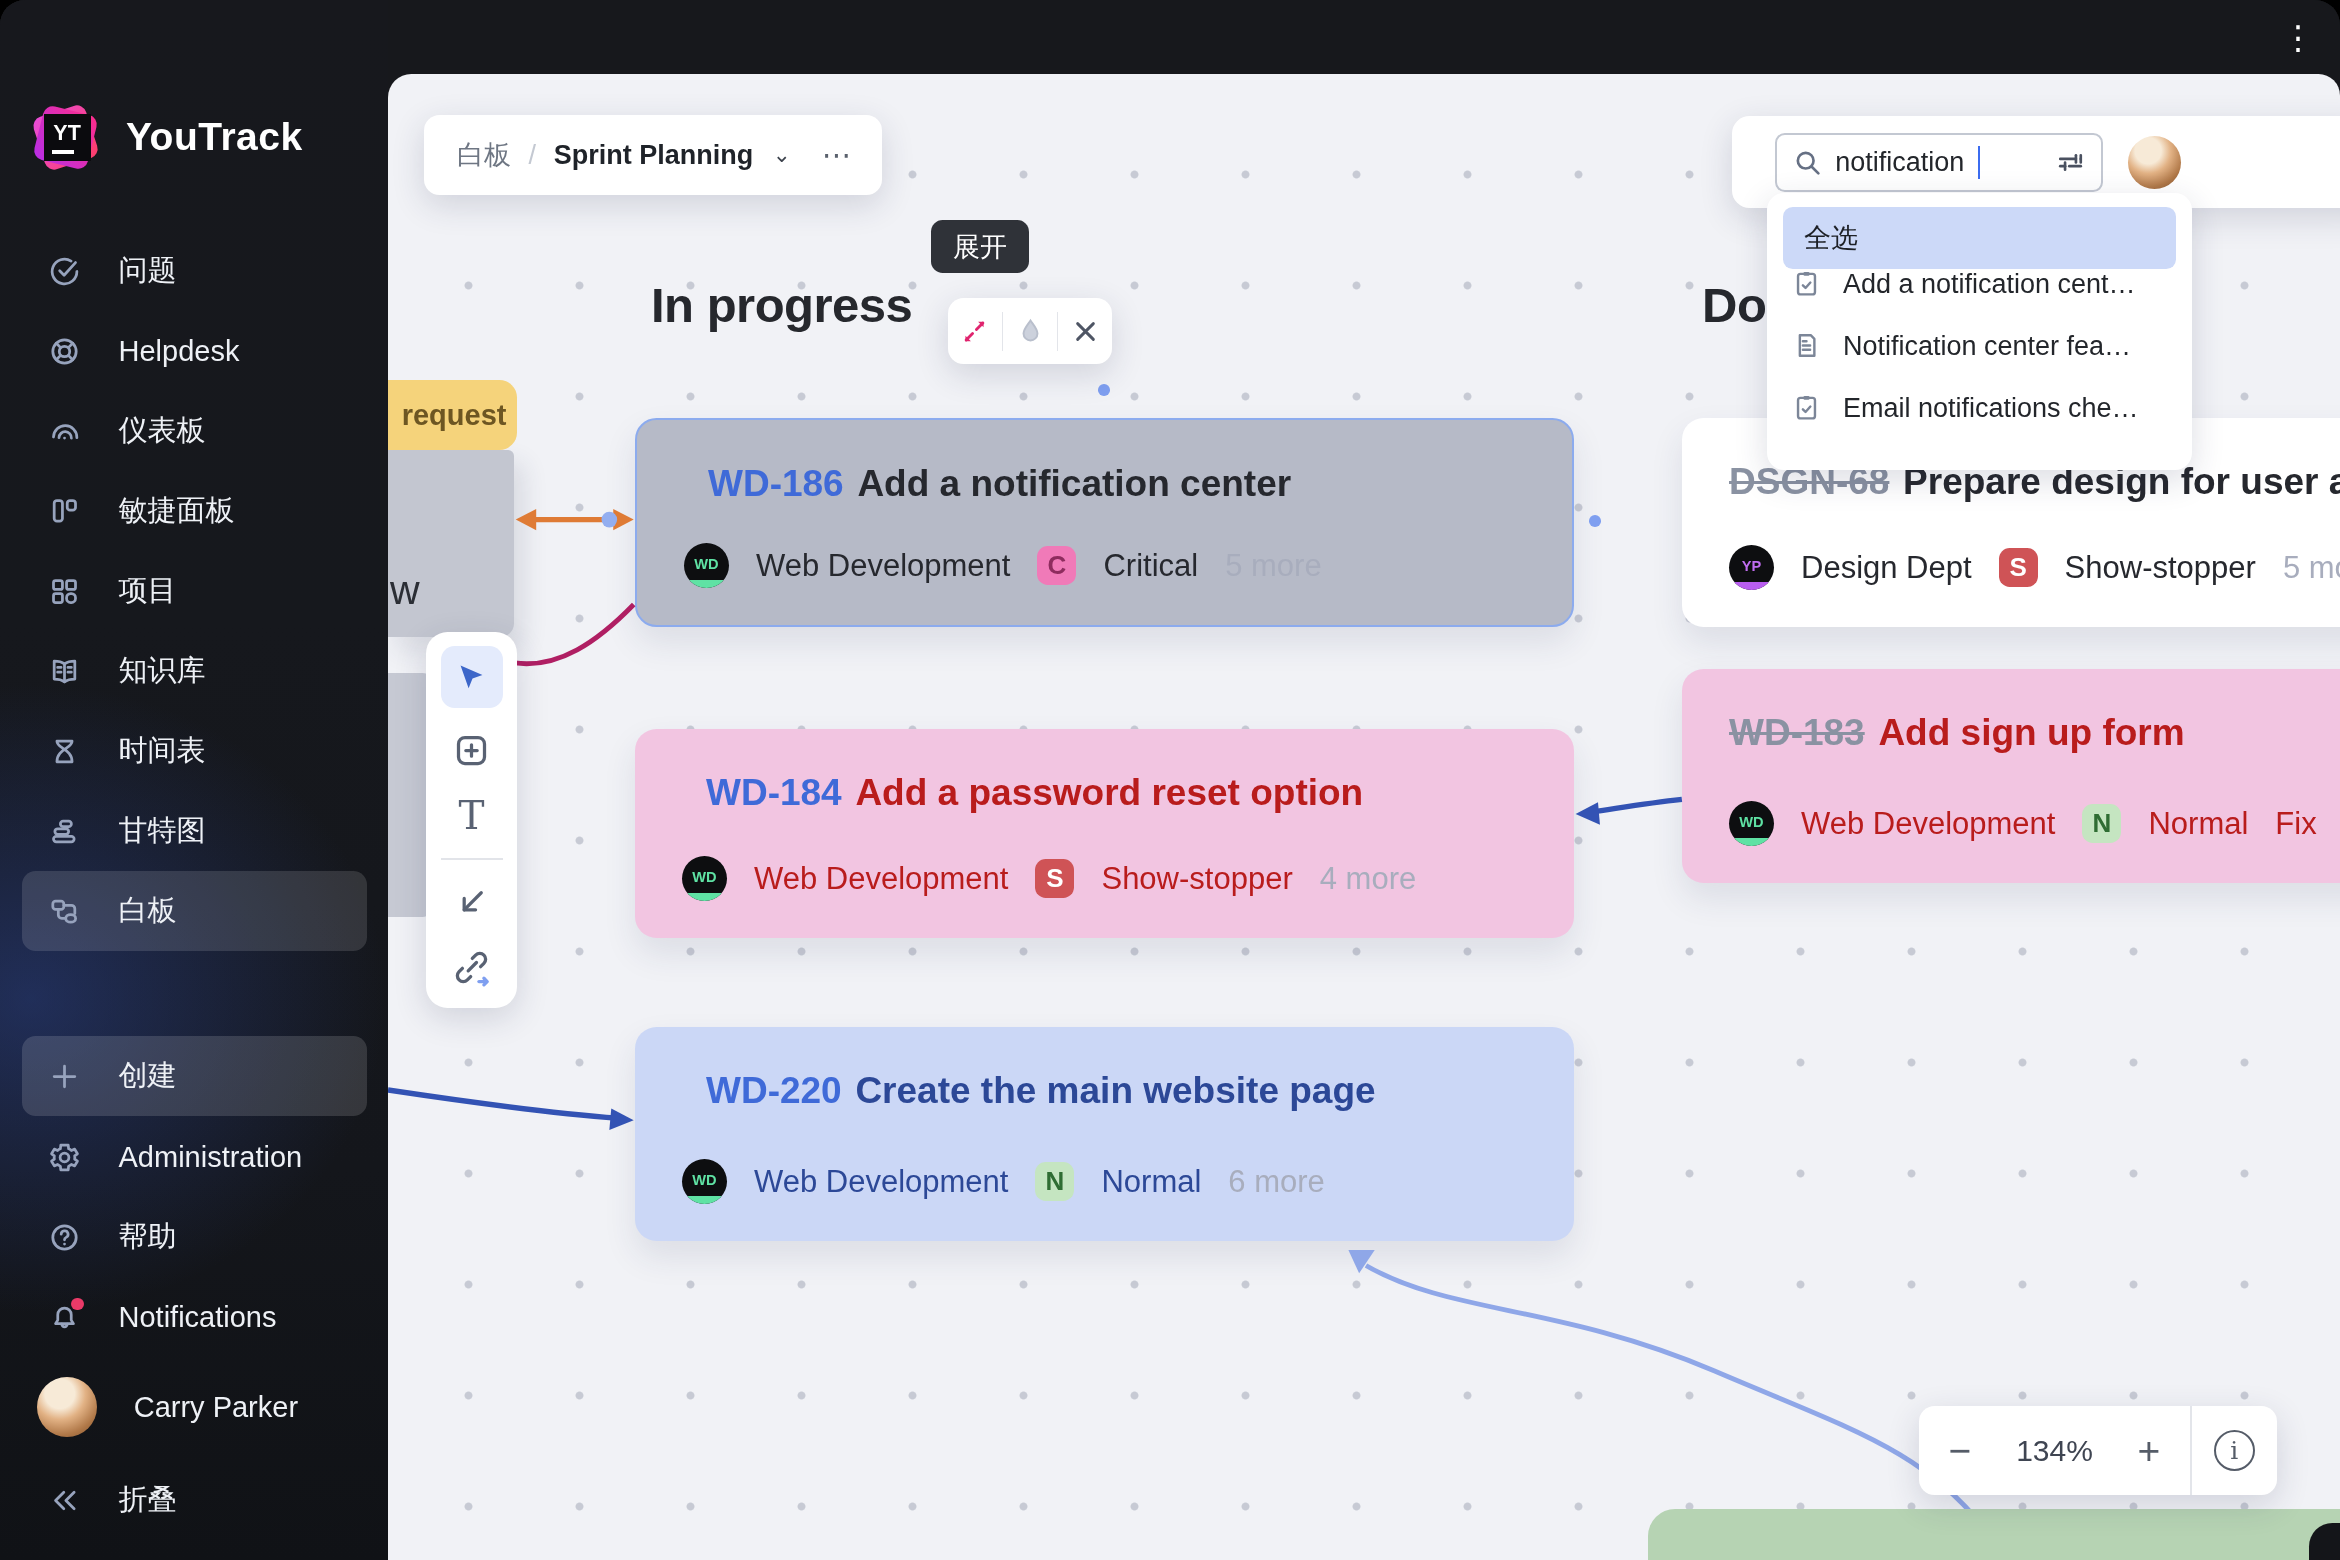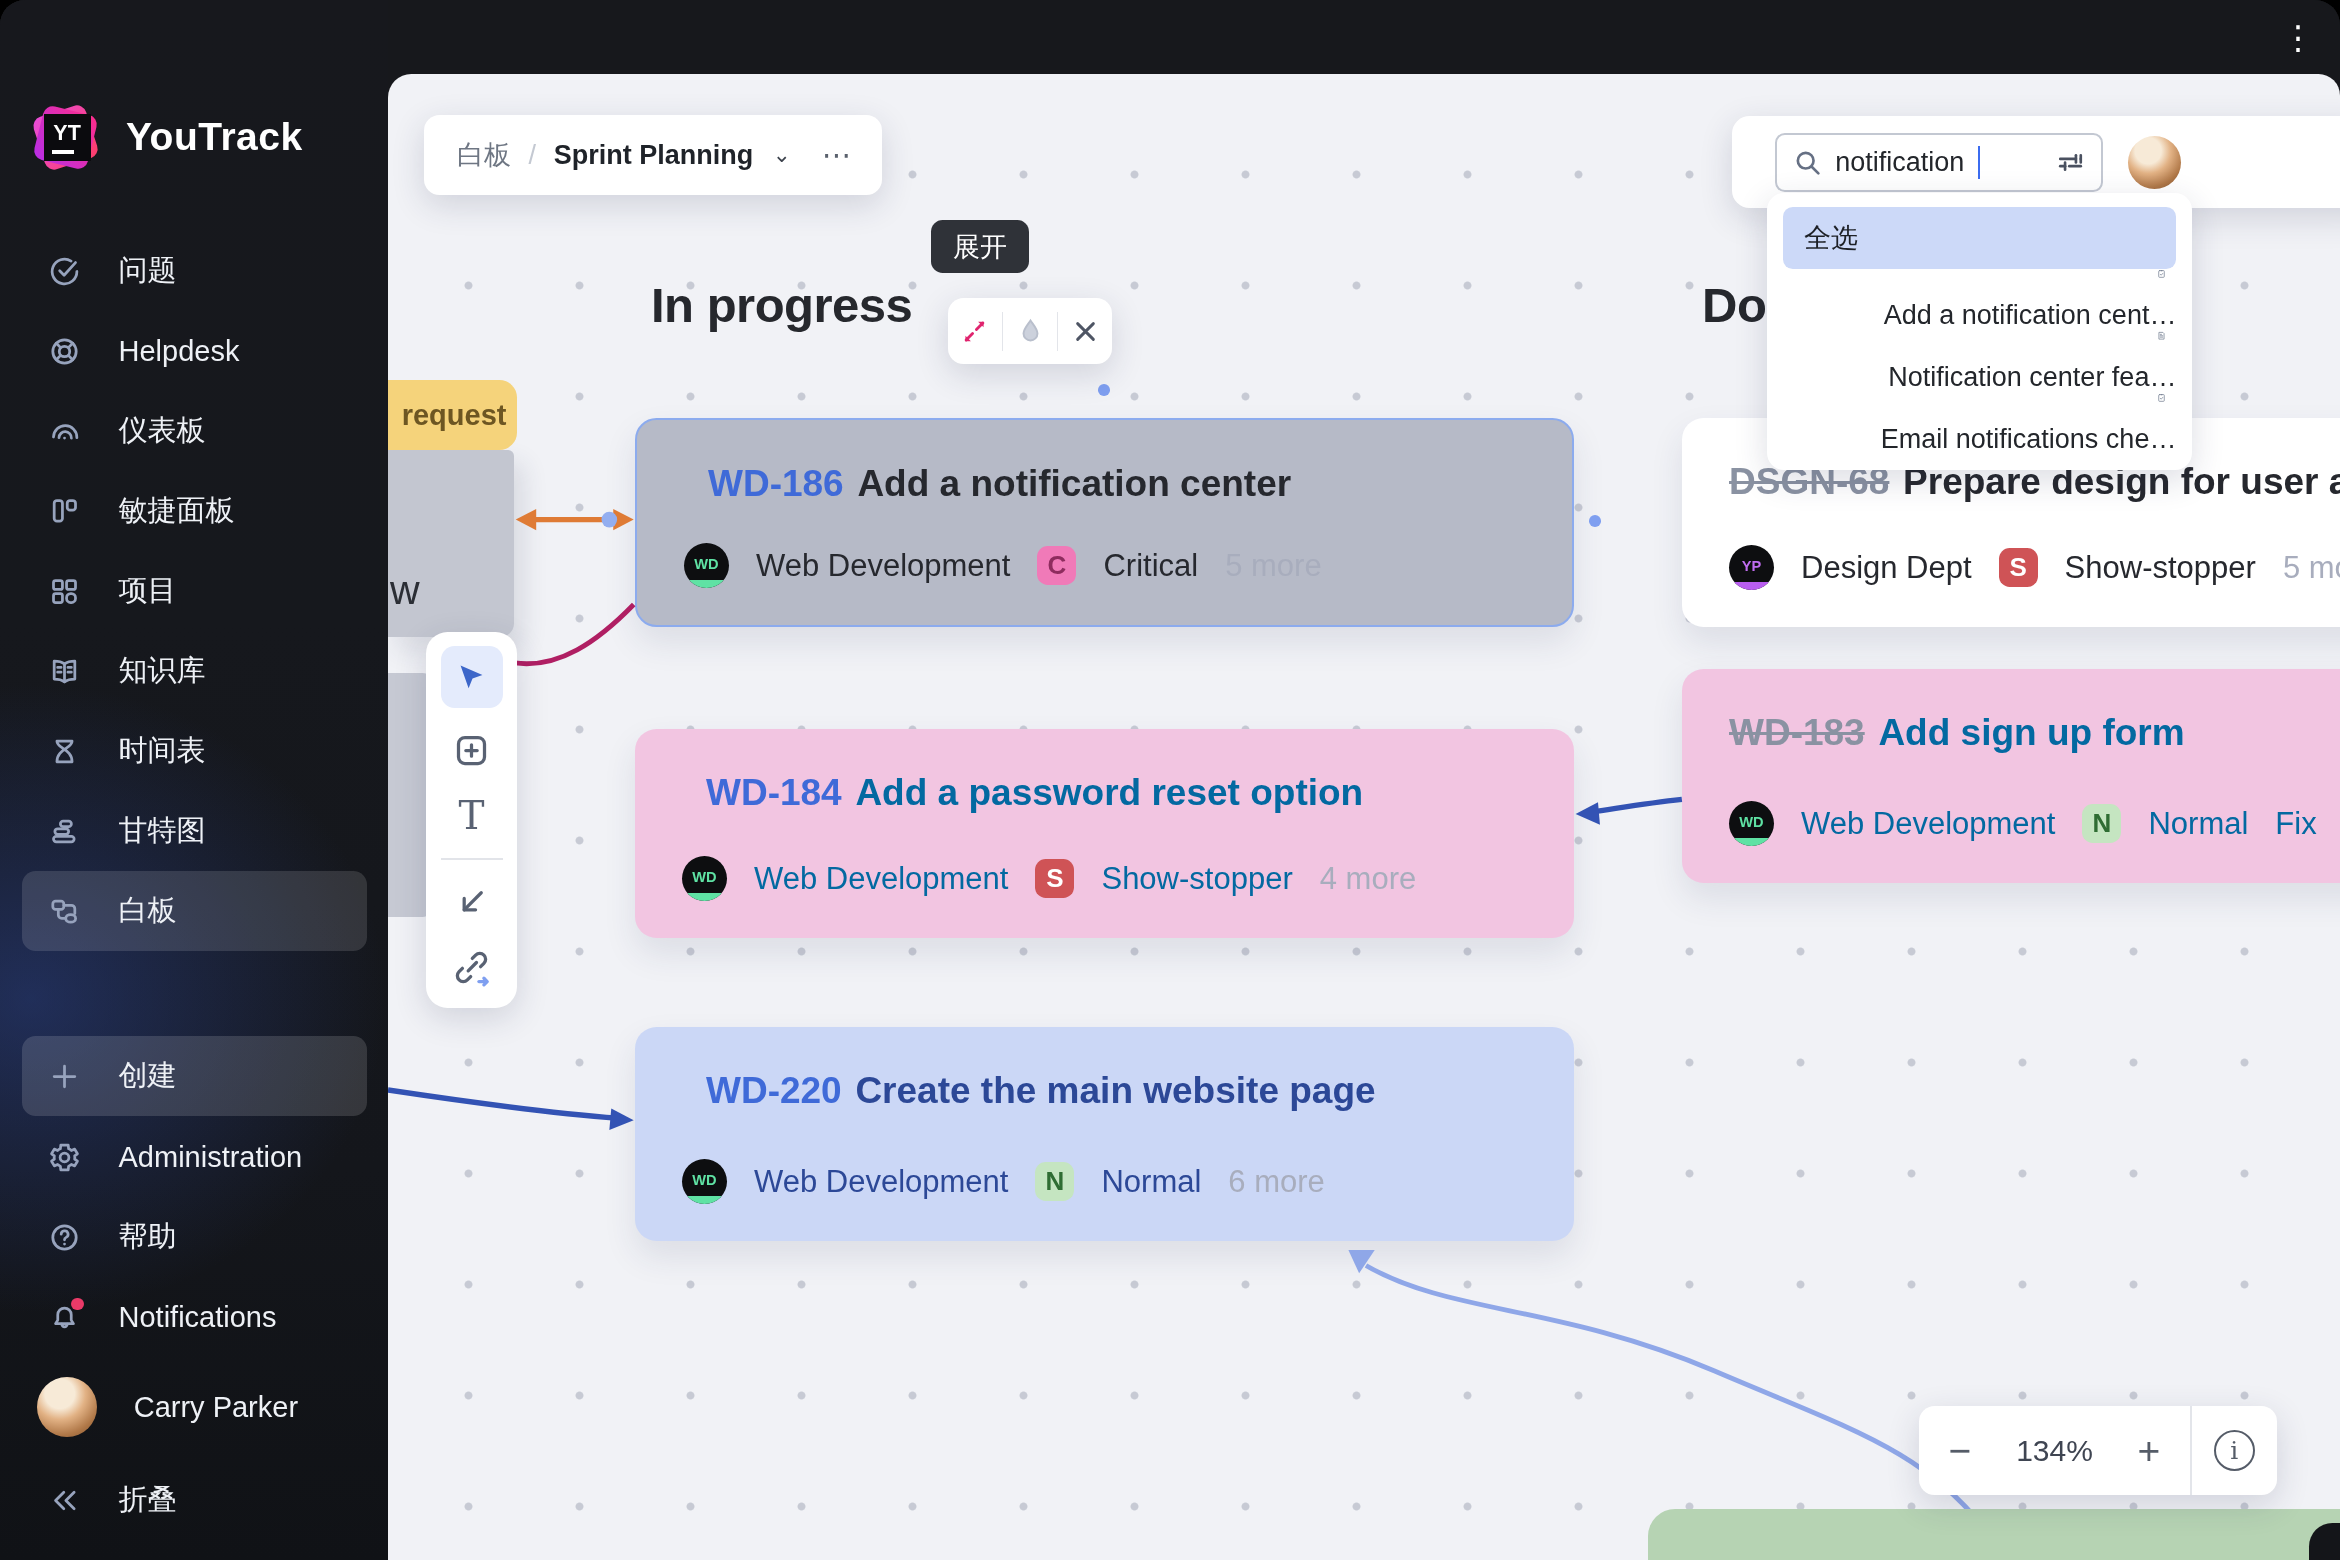--- a/index.html
+++ b/index.html
@@ -54,21 +54,21 @@
   .searchbox .q{font-size:27px;color:#23262b;}
   .caret{width:2.4px;height:33px;background:#3b6cf0;}
   .sliders{margin-left:auto;}
   .avatar-s{width:53px;height:53px;border-radius:50%;
     background:radial-gradient(circle at 38% 28%,#f7ead7 0 26%,#e2b285 45%,#b07848 72%,#7e502c 100%);}
   
   .dropdown{position:absolute;left:1379px;top:119px;width:425px;border-radius:17px;padding:13.7px 15.6px 15.6px;
     box-sizing:border-box;z-index:8;}
   .dd-all{height:62px;background:#ccd9f8;border-radius:9.8px;display:flex;align-items:center;
     padding-left:21.5px;font-size:27px;color:#1d2026;}
-  .dd-row{height:62px;display:flex;align-items:flex-end;gap:21.5px;padding-left:9.8px;font-size:27px;color:#23262b;flex-direction:column;}
+  .dd-row{height:62px;display:flex;align-items:flex-start;gap:21.5px;padding-left:9.8px;font-size:27px;color:#23262b;}
   .dd-row svg{stroke:#7c8698;fill:none;stroke-width:1.8;}
   
   .tooltip{position:absolute;left:543px;top:146px;width:98px;height:53px;background:#2f3238;color:#fff;
     border-radius:11.7px;font-size:27px;display:flex;align-items:center;justify-content:center;z-index:7;}
   .pill{position:absolute;left:560px;top:224px;width:164px;height:66px;display:flex;align-items:center;
     z-index:7;border-radius:15.6px;}
   .pill .cell{flex:1;display:flex;align-items:center;justify-content:center;height:100%;}
   .pill .div{width:1.5px;height:39px;background:#e3e5ea;}
   
   .card{position:absolute;width:939px;height:209px;border-radius:21.5px;box-sizing:border-box;
@@ -82,21 +82,21 @@
   .chip::after{content:"";position:absolute;left:0;bottom:0;width:100%;height:7.8px;background:#5fe2a4;}
   .chip.yp{color:#c06df0;}
   .chip.yp::after{background:#b95ef0;}
   .badge{width:39px;height:39px;border-radius:10.7px;display:flex;align-items:center;justify-content:center;
     font-size:26px;font-weight:bold;flex:0 0 39px;}
   .b-c{background:#f07ab8;color:#8e2c5e;}
   .b-s{background:#cf5356;color:#fff;}
   .b-n{background:#c5e5c1;color:#2f6d33;}
   .more{color:#a8adbd;}
   .t-dark{color:#26282e;}
-  .t-mag{color:#0369a1;}
+  .t-mag{color:#b91c1c;}
   .t-blue{color:#2c4897;}
   .id-blue{color:#3f6ad8;margin-left:24px;}
   .id-strike{color:#8a92a2;text-decoration:line-through;}
   .c-sel{background:#b6bac7;border:2.9px solid #8cabee;}
   .c-pink{background:#f2c5e1;}
   .c-blue{background:#cbd7f6;}
   .c-white{background:#fff;}
   .handle{position:absolute;width:11.7px;height:11.7px;border-radius:50%;background:#7f9ff0;z-index:4;}
   
   .tag-req{position:absolute;left:0;top:306px;width:129px;height:70px;background:#f5d37b;

